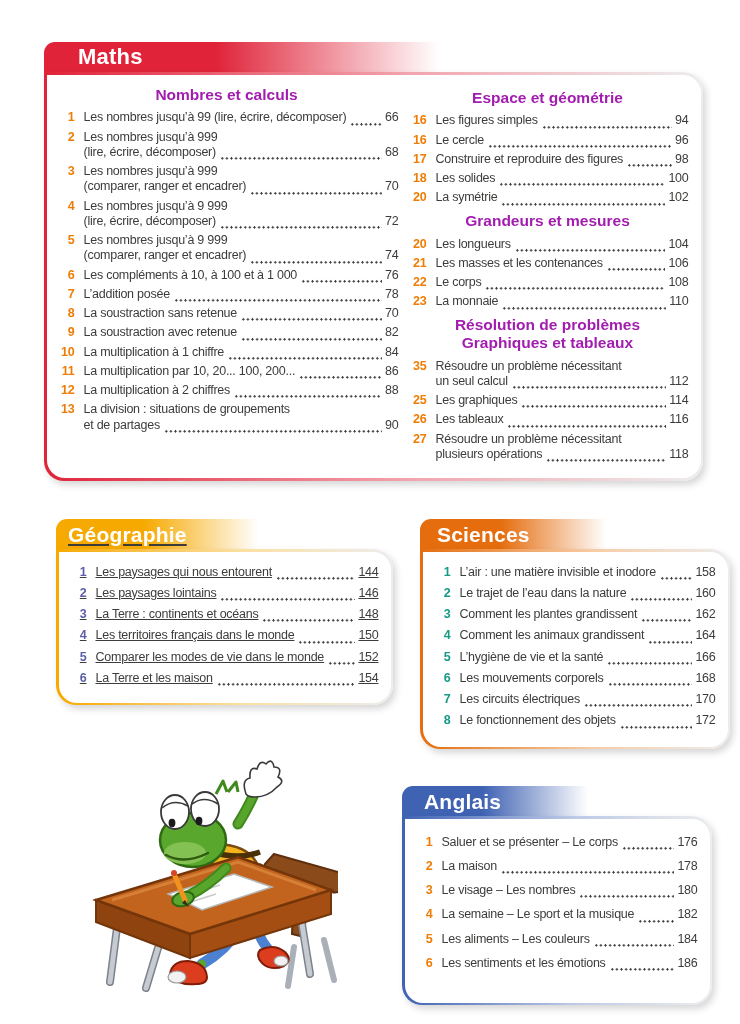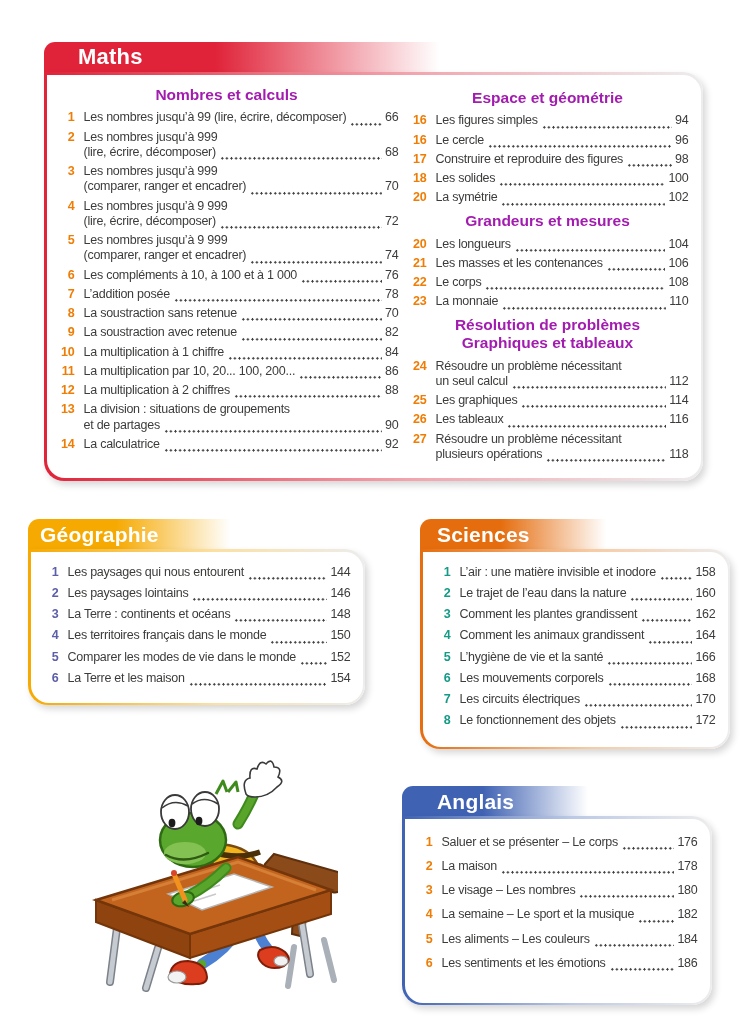--- a/index.html
+++ b/index.html
@@ -1,31 +1,31 @@
 <!DOCTYPE html>
 <html><head>
 <meta charset="utf-8">
 <style>
   html,body{margin:0;padding:0;background:#fff;}
   .page{position:relative;width:740px;height:1024px;background:#ffffff;overflow:hidden;
         font-family:"Liberation Sans",sans-serif;color:#3c3c3b;}
 
   .panel{position:absolute;}
   .sec-maths{left:44px;top:42px;width:659px;}
-  .sec-geo  {left:28px;top:519px;width:337px;}
+  .sec-geo  {left:56px;top:519px;width:337px;text-decoration:underline;}
   .sec-sci  {left:420px;top:519px;width:310px;}
   .sec-ang  {left:402px;top:786px;width:310px;}
 
   .tab{height:30px;border-radius:11px 11px 0 0;display:flex;align-items:center;
        background:linear-gradient(90deg,var(--accent) 0%,var(--accent) 26%,#ffffff 60%);}
   .tab-title{color:#fff;font-weight:bold;font-size:21px;letter-spacing:.2px;line-height:1;}
   .sec-maths .tab-title{padding-left:34px;font-size:22px;}
   .sec-geo   .tab-title{padding-left:12px;}
   .sec-sci   .tab-title{padding-left:17px;}
-  .sec-ang   .tab-title{padding-left:35px;}
+  .sec-ang   .tab-title{padding-left:22px;}
 
   .panel-border{padding:2.5px;border-radius:0 20px 20px 20px;
        background:linear-gradient(to right,var(--accent) 0%,var(--accent-soft) 55%,#ededed 100%);
        box-shadow:3px 4px 7px rgba(0,0,0,.16);}
   .panel-inner{background:#fff;border-radius:0 18px 18px 18px;}
 
   .maths-columns{display:flex;padding:8px 12px 12px 8px;}
   .col-left{width:344px;}
   .col-right{flex:1;margin-left:8px;}
 
@@ -204,30 +204,20 @@
                 <div class="toc-line">
                   <span class="toc-text">La division : situations de groupements</span>
                 </div>
                 <div class="toc-line">
                   <span class="toc-text">et de partages</span>
                   <span class="dots"></span>
                   <span class="toc-page">90</span>
                 </div>
               </div>
             </div>
-            <div class="toc-item">
-              <span class="toc-num">14</span>
-              <div class="toc-body">
-                <div class="toc-line">
-                  <span class="toc-text">La calculatrice</span>
-                  <span class="dots"></span>
-                  <span class="toc-page">92</span>
-                </div>
-              </div>
-            </div>
           </div>
         <div class="col col-right">
             <div class="group-heading">Espace et géométrie</div>
             <div class="toc-item">
               <span class="toc-num">16</span>
               <div class="toc-body">
                 <div class="toc-line">
                   <span class="toc-text">Les figures simples</span>
                   <span class="dots"></span>
                   <span class="toc-page">94</span>
@@ -310,21 +300,21 @@
               <div class="toc-body">
                 <div class="toc-line">
                   <span class="toc-text">La monnaie</span>
                   <span class="dots"></span>
                   <span class="toc-page">110</span>
                 </div>
               </div>
             </div>
             <div class="group-heading">Résolution de problèmes<br>Graphiques et tableaux</div>
             <div class="toc-item">
-              <span class="toc-num">24</span>
+              <span class="toc-num">35</span>
               <div class="toc-body">
                 <div class="toc-line">
                   <span class="toc-text">Résoudre un problème nécessitant</span>
                 </div>
                 <div class="toc-line">
                   <span class="toc-text">un seul calcul</span>
                   <span class="dots"></span>
                   <span class="toc-page">112</span>
                 </div>
               </div>

